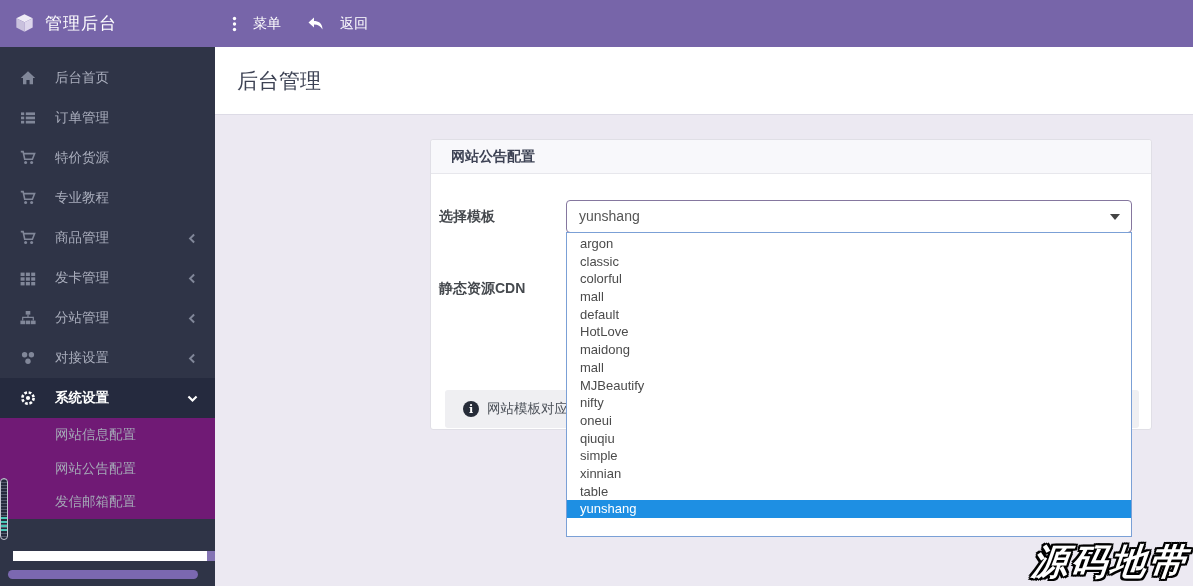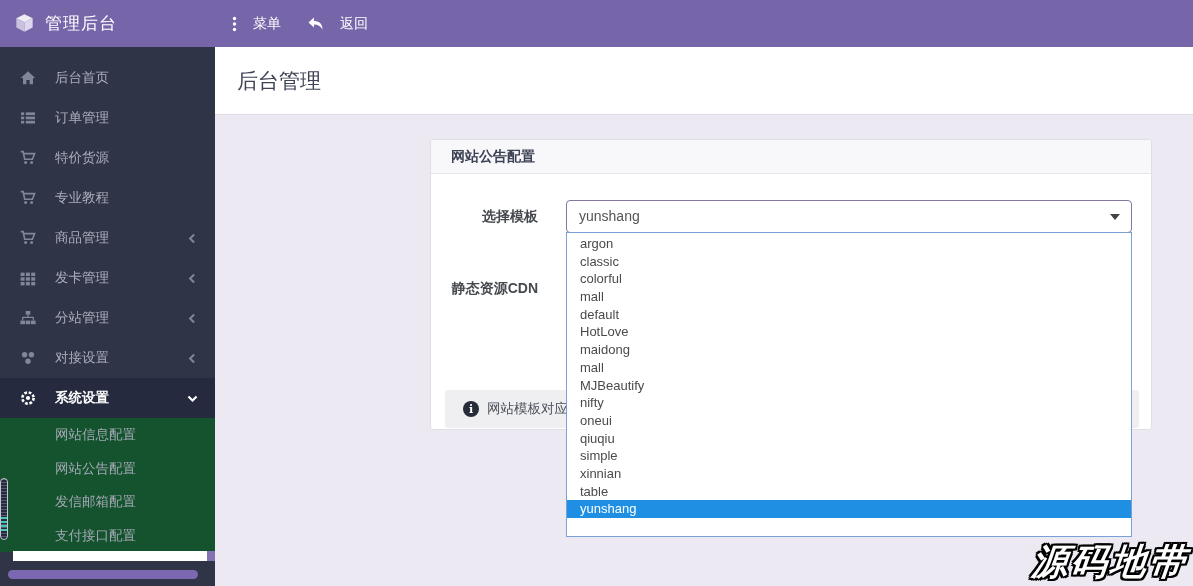--- a/index.html
+++ b/index.html
@@ -26,21 +26,21 @@
   .nav { padding-top:11px; }
   .nav-item {
     height:40px; display:flex; align-items:center;
     padding:0 16px 0 20px; color:#a9adbc; font-size:13.5px; cursor:pointer;
   }
   .nav-item .ico { width:16px; height:16px; margin-right:19px; color:#818799; flex:none; display:flex; }
   .nav-item .lbl { flex:1; }
   .nav-item .chev { width:13px; height:13px; color:#818799; display:flex; }
   .nav-item.active { background:#252a3e; color:#fff; font-weight:bold;justify-content:center; }
   .nav-item.active .ico, .nav-item.active .chev { color:#fff; }
-  .submenu { background:#14532d; }
+  .submenu { background:#701a75; }
   .submenu-item {
     height:33.5px; line-height:33.5px; padding-left:55px;
     color:#a4a8b6; font-size:13.5px; cursor:pointer;
   }
   .side-hbar-track { position:absolute; left:13px; top:504px; width:194px; height:10px; background:#ffffff; }
   .side-hbar-purple { position:absolute; left:207px; top:504px; width:8px; height:10px; background:#8474b4; }
   .side-scroll-thumb {
     position:absolute; left:8px; top:523px; width:190px; height:9px;
     background:#7b68b0; border-radius:5px;
   }
@@ -62,21 +62,21 @@
   .panel {
     position:absolute; left:430px; top:139px; width:722px; height:291px;
     background:#fff; border:1px solid #e0dfe6; border-radius:3px; z-index:6;
   }
   .panel-header {
     height:34px; line-height:33px; background:#f8f8fb;
     border-bottom:1px solid #e7e7ec; border-radius:3px 3px 0 0;
     padding-left:20px; font-size:14px; font-weight:bold; color:#3d4254;
   }
   .form-label {
-    position:absolute; left:0; width:107px; text-align:right;
+    position:absolute; left:8px; width:107px; text-align:left;
     font-size:14px; font-weight:bold; color:#45494e;
   }
   .form-label.l1 { top:68px; }
   .form-label.l2 { top:140px; }
   .select-box {
     position:absolute; left:135px; top:60px; width:566px; height:33px;
     background:#fff; border:1px solid #85779f; border-radius:4px;
     font-size:14px; color:#555; line-height:31px; padding-left:12px;
     cursor:pointer;
   }
@@ -292,21 +292,20 @@
         <svg width="13" height="13" viewBox="0 0 16 16">
             <path d="M3 5.5 L8 10.5 L13 5.5" fill="none" stroke="currentColor" stroke-width="2.6"></path>
           </svg>
       </span>
     </div>
 
     <div class="submenu">
       <div class="submenu-item">网站信息配置</div>
       <div class="submenu-item">网站公告配置</div>
       <div class="submenu-item">发信邮箱配置</div>
-      <div class="submenu-item">支付接口配置</div>
     </div>
 
   </div>
 
   <div class="side-minimap"></div>
   <div class="side-hbar-track"></div>
   <div class="side-hbar-purple"></div>
   <div class="side-scroll-thumb"></div>
 </div>
 

